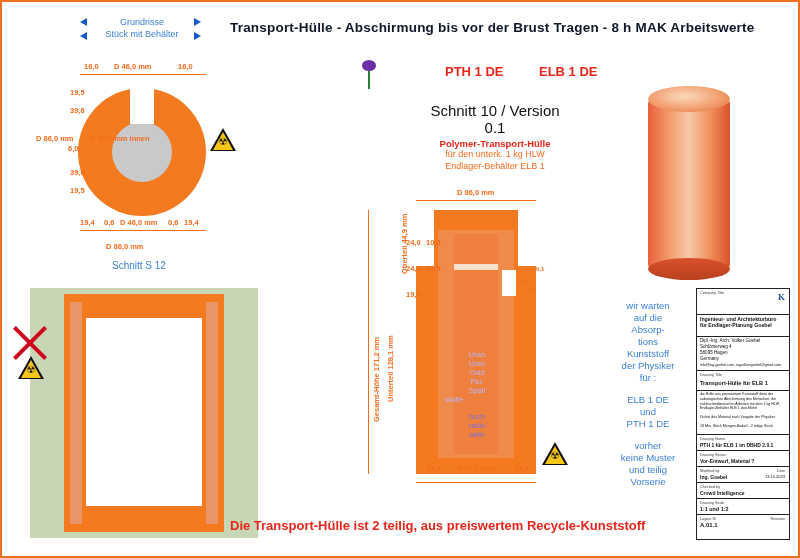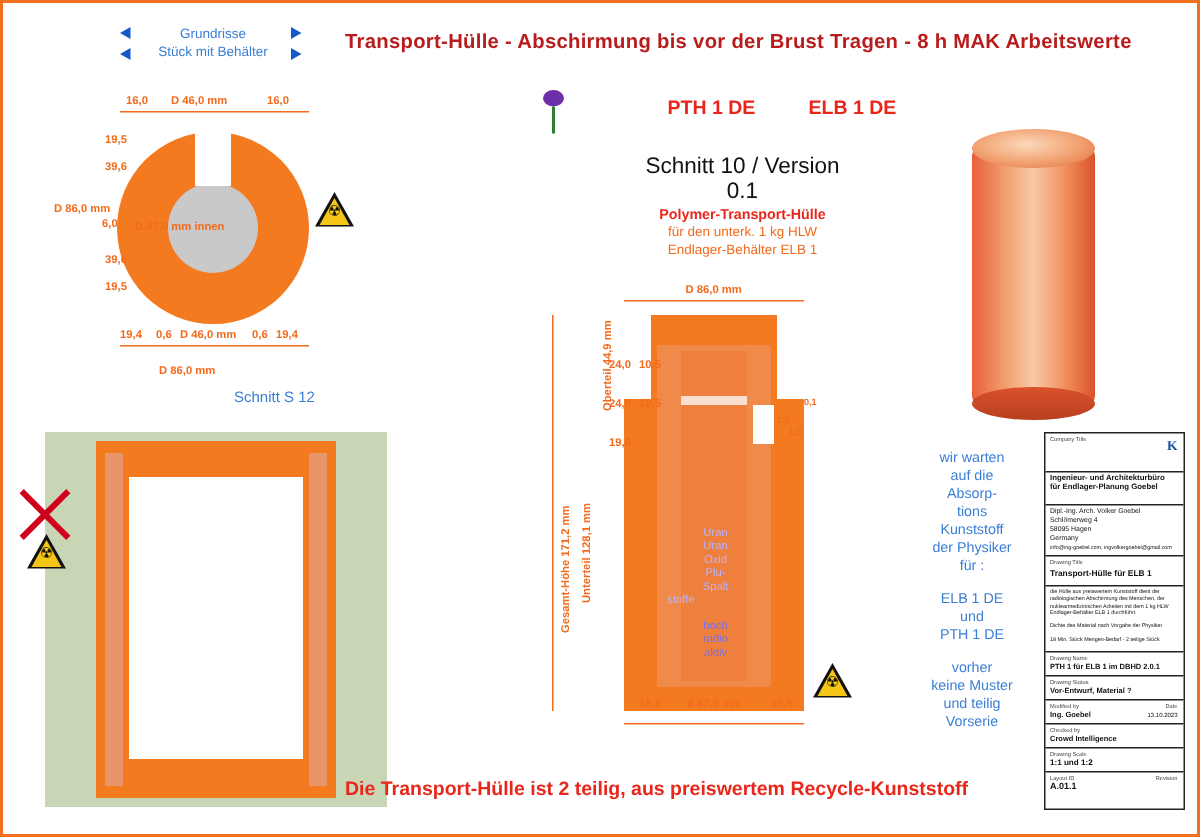--- a/index.html
+++ b/index.html
@@ -11,21 +11,21 @@
     position:relative;
   }
   #sheet{
     position:absolute;left:0;top:0;width:800px;height:558px;
     border:2px solid #f07020;
     box-sizing:border-box;
     background:#fff;
   }
   .abs{position:absolute;}
   .ttl{
-    font-weight:bold;font-size:13.5px;color:#b91c1c;
+    font-weight:bold;font-size:13.5px;color:#0f172a;
     letter-spacing:0.2px;
   }
 
   
   .legend-text{font-size:9px;color:#3a7fd5;text-align:center;line-height:12px;}
   .arrow-l,.arrow-r{
     width:0;height:0;border-top:4px solid transparent;border-bottom:4px solid transparent;
   }
   .arrow-l{border-right:7px solid #1558c8;}
   .arrow-r{border-left:7px solid #1558c8;}
@@ -150,21 +150,21 @@
   </div>
 
   <div class="abs dim" style="left:82px;top:60px;">16,0</div>
   <div class="abs dim" style="left:112px;top:60px;">D 46,0 mm</div>
   <div class="abs dim" style="left:176px;top:60px;">16,0</div>
   <div class="abs dimline" style="left:78px;top:72px;width:126px;height:1px;"></div>
 
   <div class="abs dim" style="left:68px;top:86px;">19,5</div>
   <div class="abs dim" style="left:68px;top:104px;">39,6</div>
   <div class="abs dim" style="left:34px;top:132px;">D 86,0 mm</div>
-  <div class="abs dim" style="left:44px;top:144px;padding-left:44px;">D 47,0 mm innen</div>
+  <div class="abs dim" style="left:44px;top:132px;padding-left:44px;">D 47,0 mm innen</div>
   <div class="abs dim" style="left:66px;top:142px;">6,0</div>
   <div class="abs dim" style="left:68px;top:166px;">39,6</div>
   <div class="abs dim" style="left:68px;top:184px;">19,5</div>
 
   <div class="abs dim" style="left:78px;top:216px;">19,4</div>
   <div class="abs dim" style="left:102px;top:216px;">0,6</div>
   <div class="abs dim" style="left:118px;top:216px;">D 46,0 mm</div>
   <div class="abs dim" style="left:166px;top:216px;">0,6</div>
   <div class="abs dim" style="left:182px;top:216px;">19,4</div>
   <div class="abs dimline" style="left:78px;top:228px;width:126px;height:1px;"></div>
@@ -185,21 +185,21 @@
   <div class="abs hdr-red" style="left:537px;top:62px;">ELB 1 DE</div>
 
 
   <div class="abs" style="left:428px;top:100px;width:130px;text-align:center;">
     <div style="color:#111;font-size:15px;">Schnitt 10 / Version 0.1</div>
     <div style="color:#e8261a;font-weight:bold;font-size:9.5px;margin-top:2px;">Polymer-Transport-Hülle</div>
     <div class="mid-or">für den unterk. 1 kg HLW</div>
     <div class="mid-or">Endlager-Behälter ELB 1</div>
   </div>
 
-  <div class="abs" style="left:110px;top:258px;color:#3a7fd5;font-size:10px;margin-left:44px;">Schnitt S 12</div>
+  <div class="abs" style="left:110px;top:258px;color:#3a7fd5;font-size:10px;">Schnitt S 12</div>
 
   <div class="abs grass" style="left:28px;top:286px;width:228px;height:250px;"></div>
   <div class="abs" style="left:62px;top:292px;width:160px;height:238px;background:#f47a20;"></div>
   <div class="abs s12-stripe" style="left:68px;top:300px;width:12px;height:222px;"></div>
   <div class="abs s12-stripe" style="left:204px;top:300px;width:12px;height:222px;"></div>
   <div class="abs s12-inner" style="left:84px;top:316px;width:116px;height:188px;"></div>
 
   <div class="abs tri" style="left:16px;top:330px;">
     <div class="t-out"></div>
       <div class="t-in"></div>

